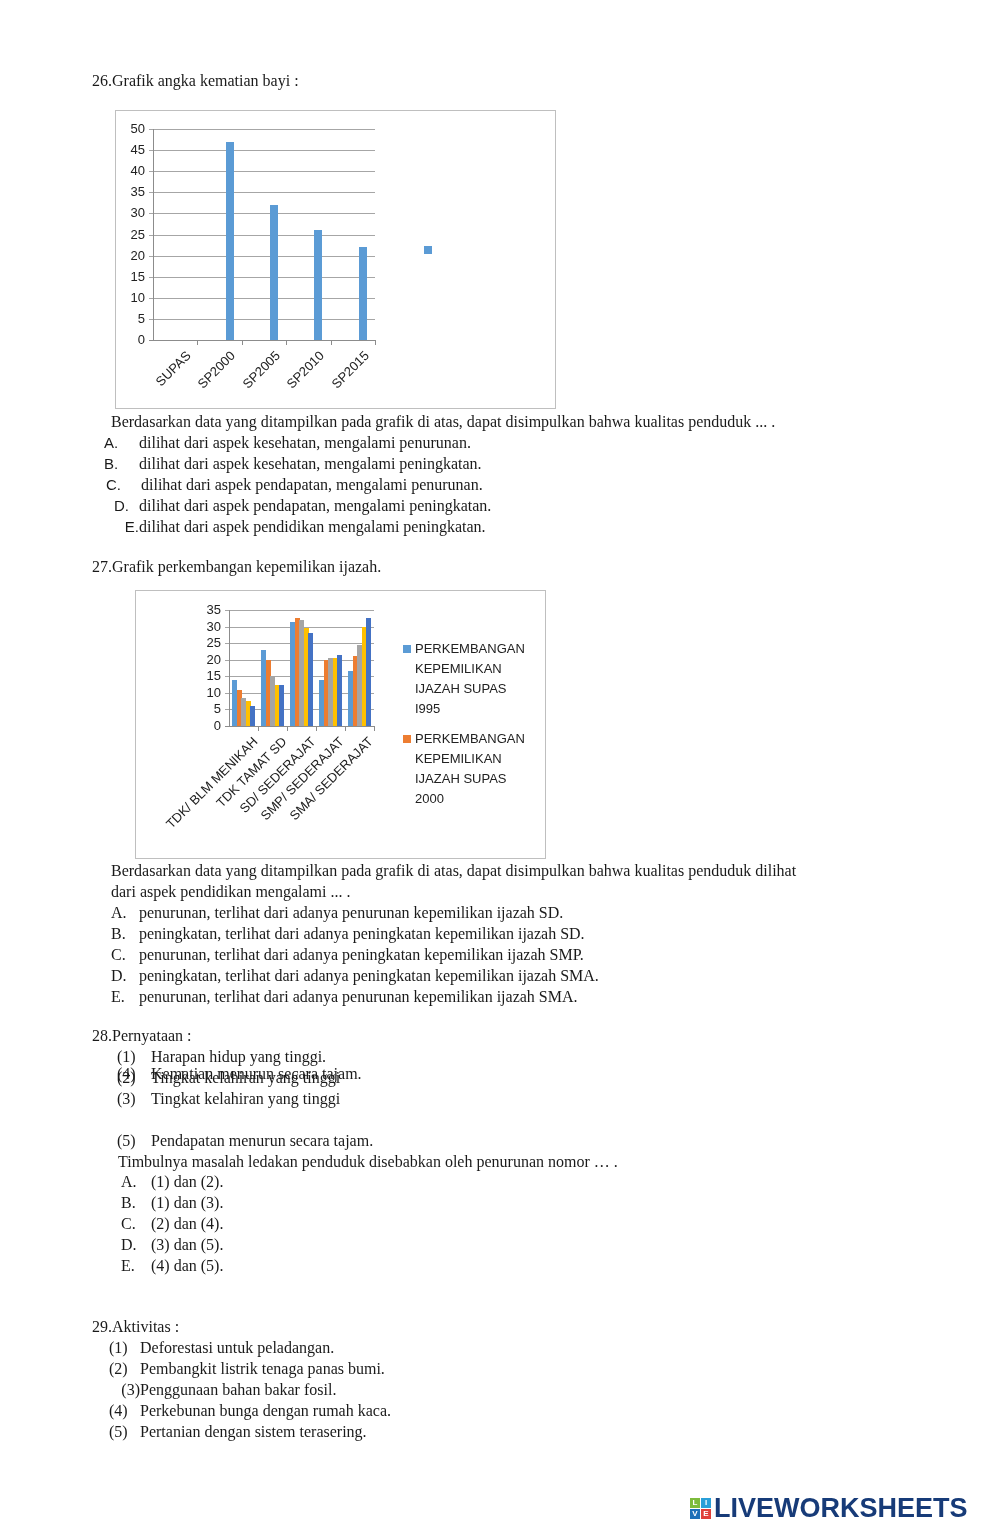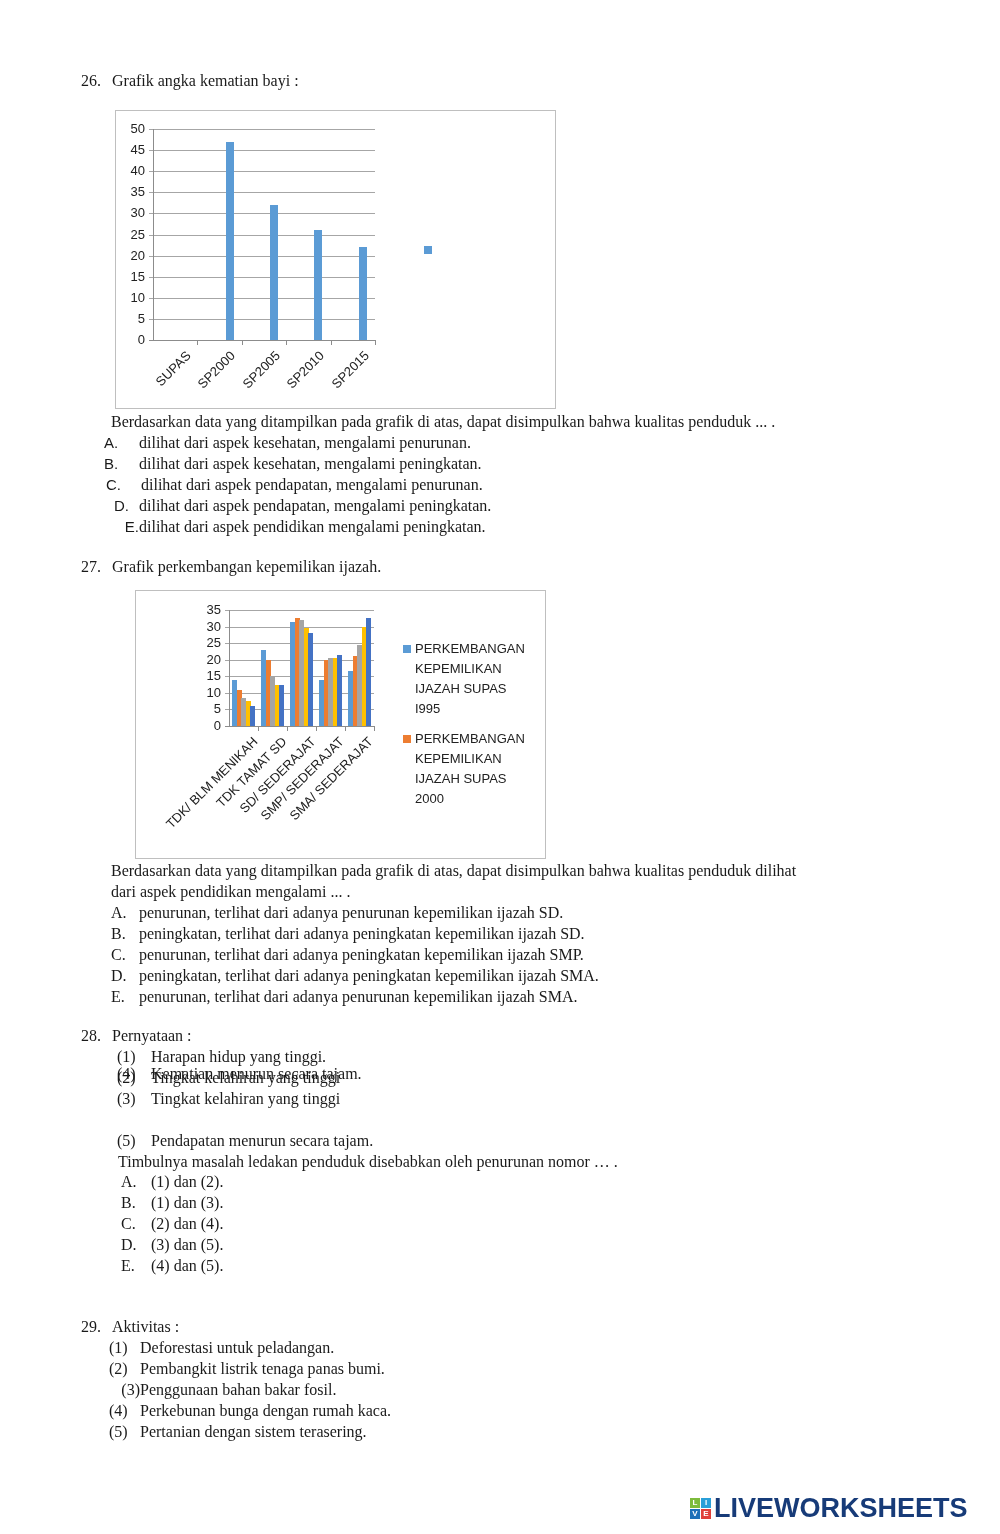--- a/index.html
+++ b/index.html
@@ -1,19 +1,19 @@
 <!DOCTYPE html>
 <html><head>
 <meta charset="utf-8">
 <style>
   html, body { margin: 0; padding: 0; background: #ffffff; }
   body { width: 1000px; height: 1534px; position: relative; overflow: hidden;
          font-family: "Liberation Serif", serif; color: #1a1a1a; font-size: 16px; }
   .qtitle { position: absolute; left: 81px; white-space: nowrap; }
-  .qtitle .num { display: inline-block; width: 31px; }
+  .qtitle .num { display: inline-block; width: 31px; text-align: right; }
   .line { position: absolute; white-space: nowrap; line-height: 21px; }
   .opt-letter { display: inline-block; width: 28px; }
   .opt-letter.sans { font-family: "Liberation Sans", sans-serif; font-size: 15px; }
   .chartbox { position: absolute; border: 1px solid #bfbfbf; background: #fff; }
   .ytick { position: absolute; font-family: "Liberation Sans", sans-serif; font-size: 13px; color: #222;
            text-align: right; width: 24px; }
   .grid { position: absolute; height: 1px; background: #a6a6a6; }
   .bar { position: absolute; }
   .xlabel { position: absolute; font-family: "Liberation Sans", sans-serif; font-size: 13px; color: #222;
             white-space: nowrap; transform-origin: right top; transform: rotate(-45deg); text-align: right; }

